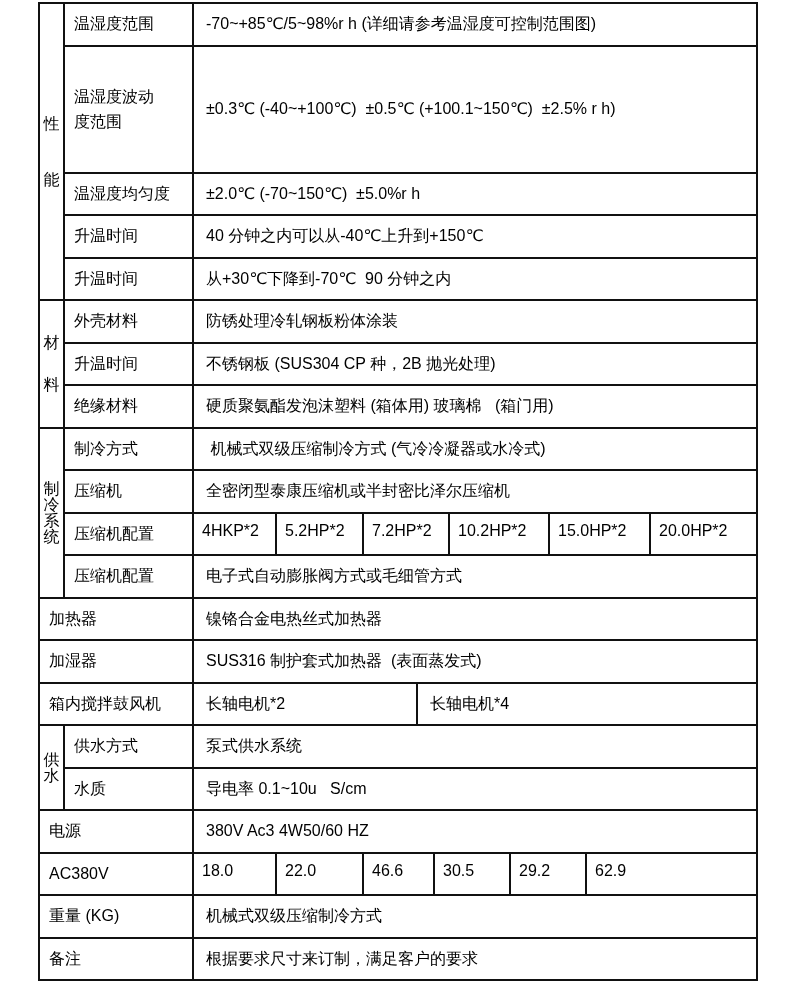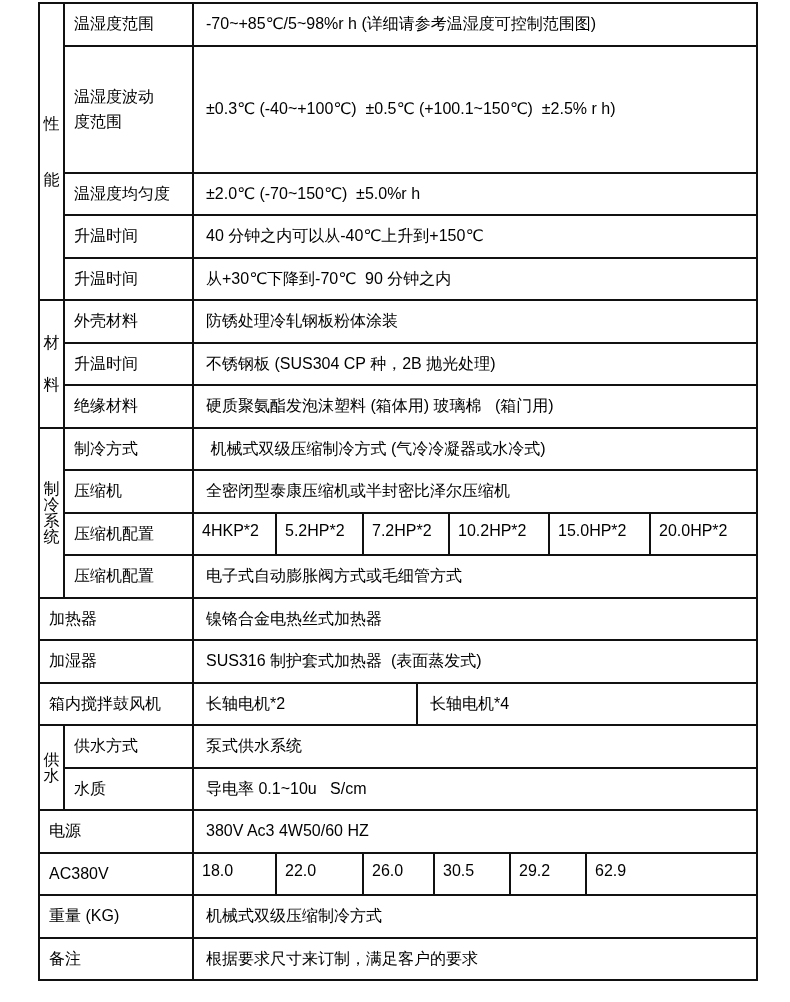--- a/index.html
+++ b/index.html
@@ -166,21 +166,21 @@
   </tr>
 
   <tr>
     <td class="lbl" colspan="2">电源</td>
     <td class="val" colspan="10">380V Ac3 4W50/60 HZ</td>
   </tr>
   <tr>
     <td class="lbl" colspan="2">AC380V</td>
     <td class="opt" colspan="1">18.0</td>
     <td class="opt" colspan="1">22.0</td>
-    <td class="opt" colspan="2">26.0</td>
+    <td class="opt" colspan="2">46.6</td>
     <td class="opt" colspan="2">30.5</td>
     <td class="opt" colspan="2">29.2</td>
     <td class="opt" colspan="2">62.9</td>
   </tr>
   <tr>
     <td class="lbl" colspan="2">重量 (KG)</td>
     <td class="val" colspan="10">机械式双级压缩制冷方式</td>
   </tr>
   <tr>
     <td class="lbl" colspan="2">备注</td>

